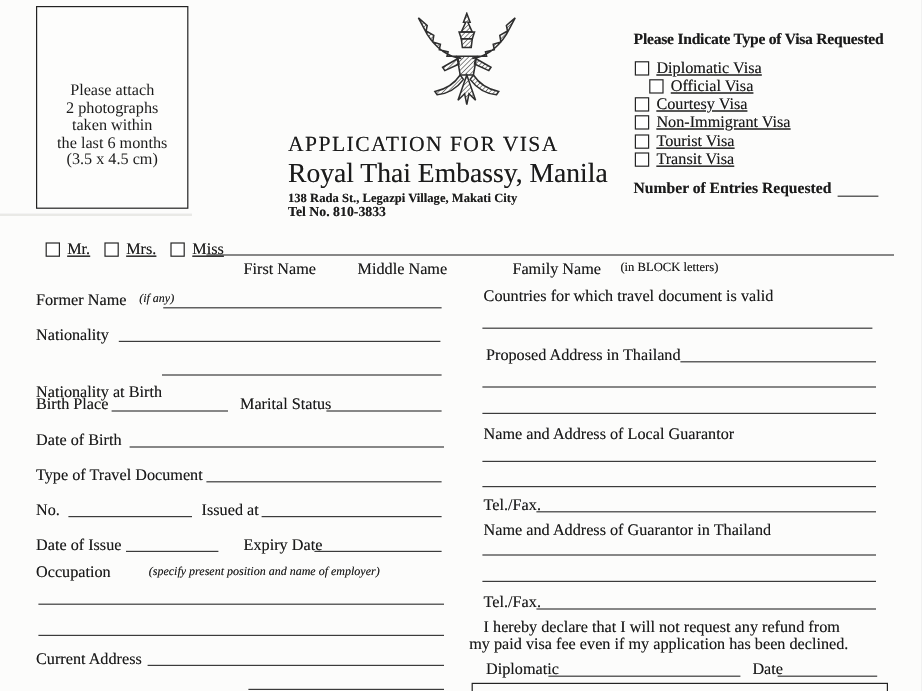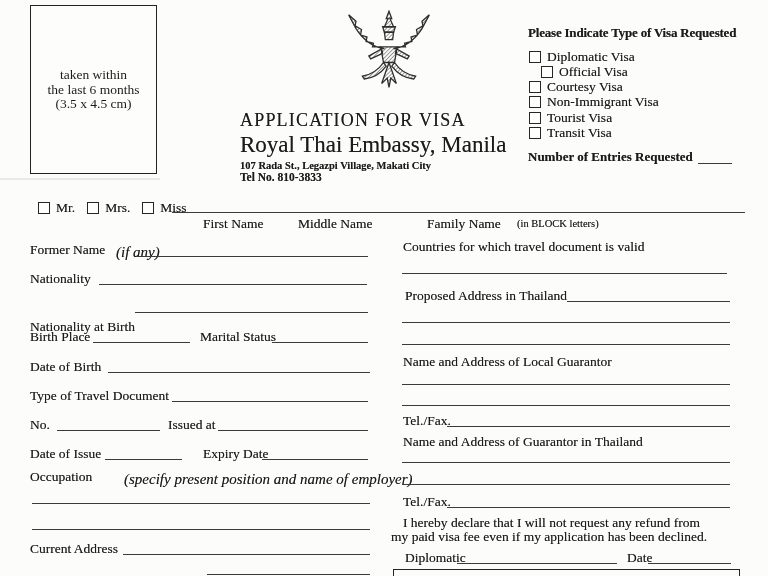--- a/index.html
+++ b/index.html
@@ -4,41 +4,43 @@
 <style>
   html,body{margin:0;padding:0;background:#e8e8e8;}
   .page{
     position:relative;width:768px;height:576px;overflow:hidden;
     background:#fcfcfb;
     font-family:"Liberation Serif","DejaVu Serif",serif;
     color:#1b1b1b;
   }
   .abs{position:absolute;}
   .lbl{font-size:13.5px;white-space:nowrap;text-shadow:0 0 .5px rgba(25,25,25,.55);}
-  .sm{font-size:15px;padding-left:12px;}
+  .sm{font-size:10px;padding-left:12px;}
   .b{font-weight:bold;}
   .it{font-style:italic;}
   .line{border-bottom:1.6px solid #3b3b3b;height:13px;}
   .cb{width:10px;height:10px;border:1.6px solid #262626;background:#fff;display:inline-block;flex:0 0 auto;}
-  .row{display:flex;align-items:center;gap:6px;}
+  .row{display:flex;align-items:center;gap:6px;text-decoration:underline;}
   .photo-box{
     border:1.7px solid #222;background:#fdfdfc;text-align:center;
     box-sizing:border-box;padding-top:62px;line-height:14.6px;font-size:13.5px;
   }
   .center-head{text-align:left;}
   .artifact{background:#d9d9d6;opacity:.55;}
 </style>
 </head>
 <body>
 
 <div class="page">
 
   <div class="abs artifact" style="left:0;top:178;left:0px;top:178px;width:160px;height:2px;"></div>
 
   <div class="abs photo-box" style="left:30px;top:5px;width:127px;height:169px;">
+    <div>Please attach</div>
+    <div>2 photographs</div>
     <div>taken within</div>
     <div>the last 6 months</div>
     <div>(3.5 x 4.5 cm)</div>
   </div>
 
   <svg class="abs" style="left:334px;top:10px;" width="110" height="94" viewBox="0 0 120 102">
     <defs>
       <pattern id="hx" width="3" height="3" patternUnits="userSpaceOnUse" patternTransform="rotate(45)">
         <line x1="0" y1="0" x2="0" y2="3" stroke="#3d3d3d" stroke-width="1.1"></line>
       </pattern>
@@ -62,21 +64,21 @@
       <path d="M54 57 C48 66 41 70 31 72 L33 75 C44 74 51 69 57 61 Z"></path>
       <path d="M66 57 C72 66 79 70 89 72 L87 75 C76 74 69 69 63 61 Z"></path>
 
       <path d="M60 57 L52 80 L58 74 L60 84 L62 74 L68 80 Z"></path>
     </g>
   </svg>
 
   <div class="abs center-head" style="left:240px;top:110px;width:306px;">
     <div class="lbl" style="font-size:18px;letter-spacing:1.2px;">APPLICATION FOR VISA</div>
     <div class="lbl" style="font-size:23px;margin-top:1px;">Royal Thai Embassy, Manila</div>
-    <div class="lbl b" style="font-size:10.5px;margin-top:2px;">107 Rada St., Legazpi Village, Makati City</div>
+    <div class="lbl b" style="font-size:10.5px;margin-top:2px;">138 Rada St., Legazpi Village, Makati City</div>
     <div class="lbl b" style="font-size:11.5px;">Tel No. 810-3833</div>
   </div>
 
   <div class="abs lbl b" style="left:528px;top:25px;font-size:13px;letter-spacing:-0.2px;">Please Indicate Type of Visa Requested</div>
 
   <div class="abs row" style="left:529px;top:49px;">
     <span class="cb"></span>
     <span class="lbl">Diplomatic Visa</span>
   </div>
   <div class="abs row" style="left:529px;top:64px;padding-left:12px;">

